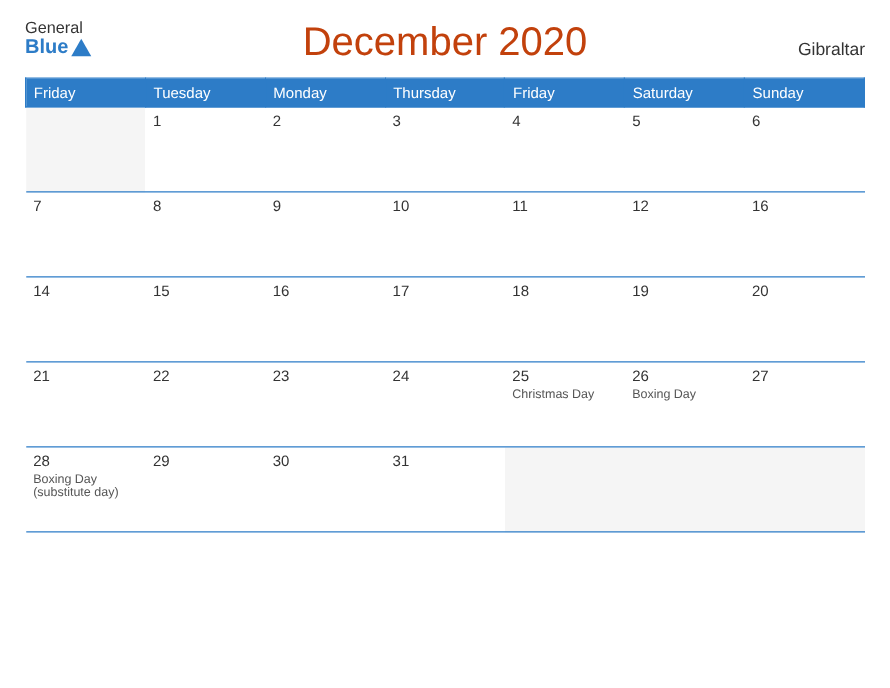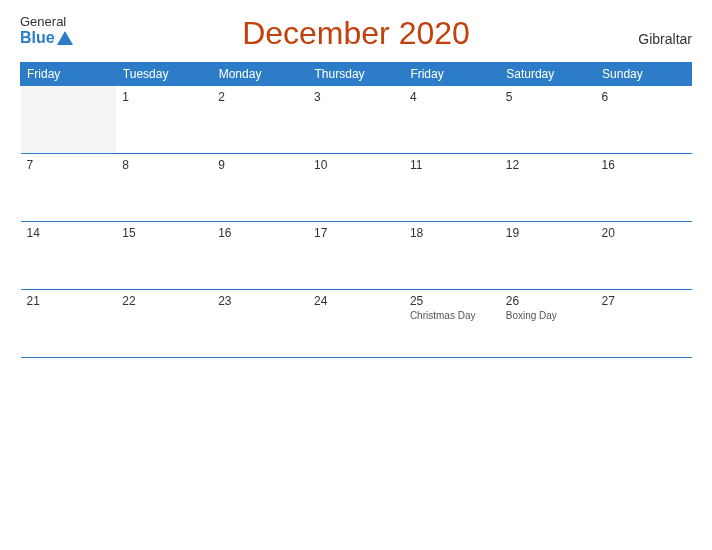--- a/index.html
+++ b/index.html
@@ -228,15 +228,33 @@
             <span class="holiday">Christmas Day</span>
           </td>
           <td>
             <span class="day-num">26</span>
             <span class="holiday">Boxing Day</span>
           </td>
           <td>
             <span class="day-num">27</span>
           </td>
         </tr>
+        <tr>
+          <td>
+            <span class="day-num">28</span>
+            <span class="holiday">Boxing Day (substitute day)</span>
+          </td>
+          <td>
+            <span class="day-num">29</span>
+          </td>
+          <td>
+            <span class="day-num">30</span>
+          </td>
+          <td>
+            <span class="day-num">31</span>
+          </td>
+          <td class="empty-cell"></td>
+          <td class="empty-cell"></td>
+          <td class="empty-cell"></td>
+        </tr>
       </tbody>
   </table>
 </div>
 
 </body></html>

